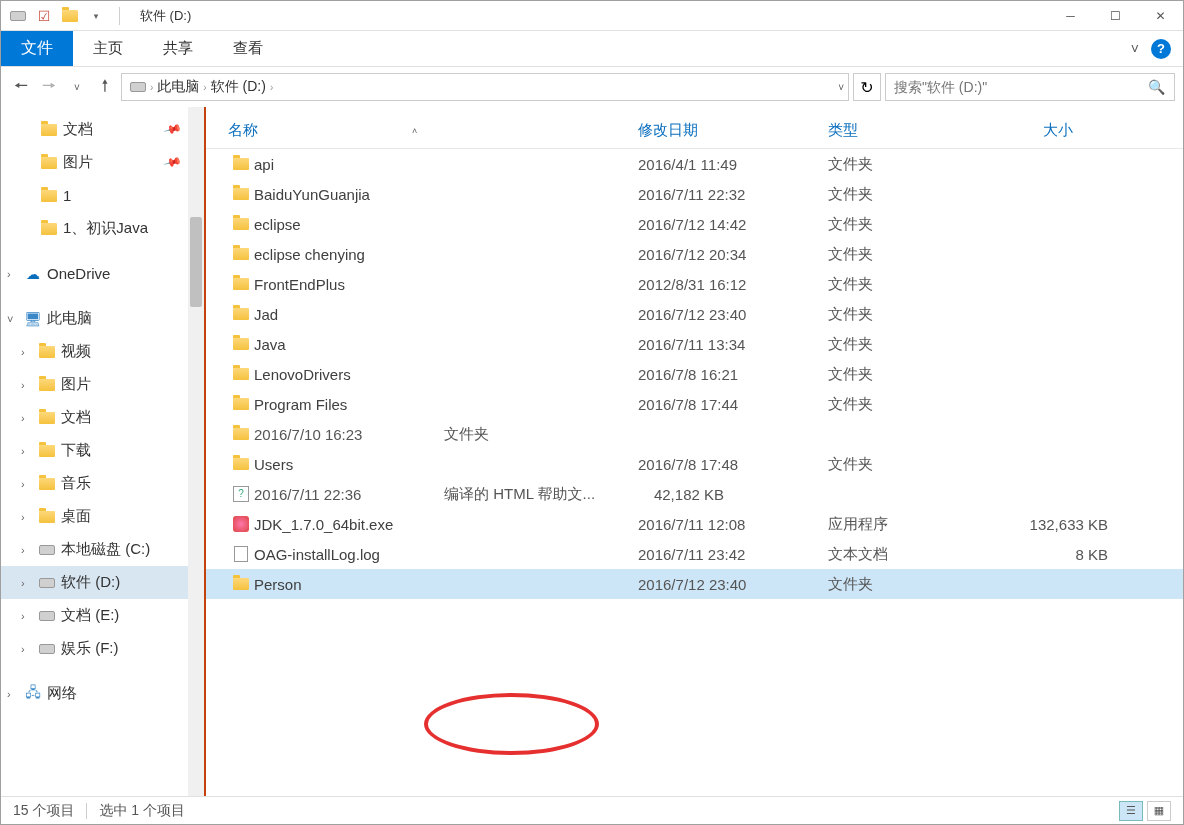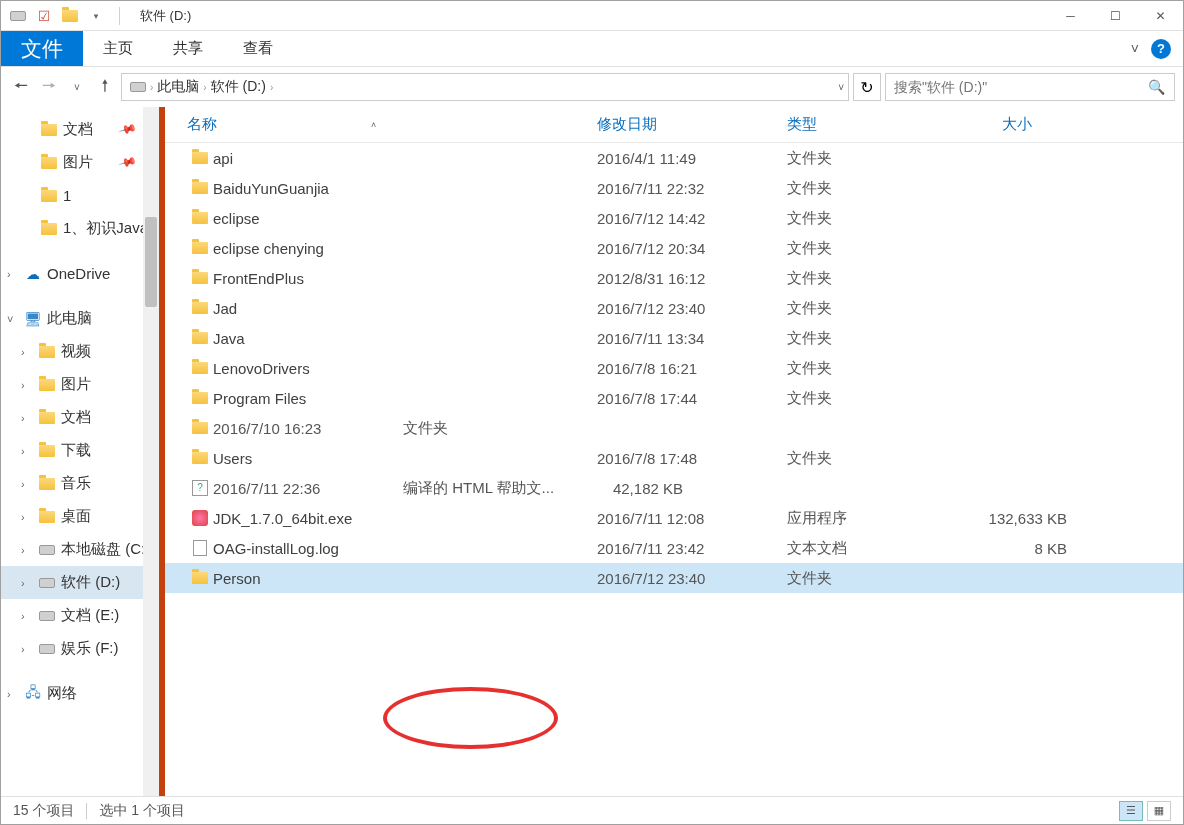--- a/index.html
+++ b/index.html
@@ -8,56 +8,56 @@
 .titlebar { height: 30px; display: flex; align-items: center; background: #fff; border-bottom: 1px solid #e0e0e0; }
 .titlebar-left { display: flex; align-items: center; gap: 8px; padding-left: 6px; }
 .qat { display: flex; align-items: center; gap: 4px; }
 .qat-icon { width: 22px; height: 22px; display: flex; align-items: center; justify-content: center; font-size: 14px; }
 .qat-sep { width: 1px; height: 18px; background: #d0d0d0; margin: 0 4px; }
 .titlebar-title { margin-left: 8px; font-size: 13px; color: #333; }
 .titlebar-right { margin-left: auto; display: flex; }
 .win-btn { width: 45px; height: 30px; display: flex; align-items: center; justify-content: center; font-size: 12px; color: #555; }
 
 .ribbon-tabs { height: 36px; display: flex; align-items: center; border-bottom: 1px solid #e0e0e0; position: relative; }
-.tab-file { background: #0078d7; color: #fff; padding: 8px 20px; font-size: 21px; height: 100%; display: flex; align-items: center; }
+.tab-file { background: #0078d7; color: #fff; padding: 8px 20px; font-size: 16px; height: 100%; display: flex; align-items: center; }
 .tab { padding: 8px 20px; font-size: 15px; color: #333; }
 .ribbon-right { margin-left: auto; display: flex; align-items: center; gap: 12px; padding-right: 12px; color: #555; }
 .help-circle { width: 20px; height: 20px; border-radius: 50%; background: #0078d7; color: #fff; display: flex; align-items: center; justify-content: center; font-size: 13px; font-weight: bold; }
 
 .navbar { height: 40px; display: flex; align-items: center; gap: 4px; padding: 0 8px; }
 .nav-arrow { width: 24px; height: 24px; display: flex; align-items: center; justify-content: center; color: #555; font-size: 16px; }
 .nav-arrow.disabled { color: #b0b0b0; }
 .address-bar { flex: 1; height: 28px; border: 1px solid #ccc; display: flex; align-items: center; padding: 0 4px; }
 .crumb { display: flex; align-items: center; gap: 6px; font-size: 14px; color: #333; padding: 0 4px; }
 .crumb-sep { color: #999; font-size: 10px; }
 .addr-right { margin-left: auto; display: flex; align-items: center; gap: 6px; color: #555; }
 .refresh-btn { width: 28px; height: 28px; border: 1px solid #ccc; display: flex; align-items: center; justify-content: center; }
 .search-box { width: 290px; height: 28px; border: 1px solid #ccc; display: flex; align-items: center; padding: 0 8px; color: #888; font-size: 14px; }
 .search-box input { border: none; outline: none; flex: 1; font-size: 14px; color: #333; background: transparent; }
 .search-mag { color: #555; }
 
 .content { flex: 1; display: flex; overflow: hidden; }
 
-.sidebar { width: 164px; border-right: 6px solid #c2410c; padding: 6px 0; overflow-y: auto; position: relative; }
+.sidebar { width: 205px; border-right: 2px solid #c2410c; padding: 6px 0; overflow-y: auto; position: relative; }
 .sb-scroll { position: absolute; right: 0; top: 0; width: 16px; height: 100%; background: #f0f0f0; }
 .sb-thumb { position: absolute; right: 2px; top: 110px; width: 12px; height: 90px; background: #c0c0c0; border-radius: 2px; }
 .tree-item { display: flex; align-items: center; height: 33px; font-size: 15px; color: #333; padding-left: 12px; }
 .tree-item.selected { background: #d8e6f2; }
 .tree-expand { width: 16px; font-size: 11px; color: #666; }
 .tree-icon { width: 20px; display: flex; justify-content: center; font-size: 14px; }
 .tree-label { margin-left: 4px; }
 .pin { margin-left: auto; margin-right: 24px; color: #888; font-size: 12px; transform: rotate(30deg); }
 .folder-ico { width: 16px; height: 12px; background: linear-gradient(#fdd87a,#f5c23e); border-radius: 1px; position: relative; }
 .folder-ico::before { content: ""; position: absolute; top: -3px; left: 0; width: 7px; height: 3px; background: #f5c23e; border-radius: 1px 1px 0 0; }
 .drive-ico { width: 16px; height: 10px; background: #d0d0d0; border: 1px solid #999; border-radius: 2px; }
 .onedrive-ico { color: #0a6ebd; }
 .pc-ico { color: #3a88c8; }
 .net-ico { color: #3a88c8; }
 
-.main { flex: 1; display: flex; flex-direction: column; position: relative; }
+.main { flex: 1; display: flex; flex-direction: column; position: relative; margin-top: 6px; }
 .columns { display: flex; height: 36px; align-items: center; border-bottom: 1px solid #e8e8e8; font-size: 15px; color: #0a6ebd; padding-left: 22px; }
 .col-name { width: 410px; display: flex; align-items: center; gap: 4px; }
 .col-date { width: 190px; }
 .col-type { width: 180px; }
 .col-size { width: 120px; text-align: center; padding-right: 20px; }
 .sort-ind { font-size: 9px; color: #666; margin-left: 150px; }
 
 .file-list { flex: 1; overflow-y: auto; position: relative; }
 .file-row { display: flex; align-items: center; height: 30px; font-size: 15px; color: #555; padding-left: 22px; }
 .file-row.selected { background: #cde6f7; }

